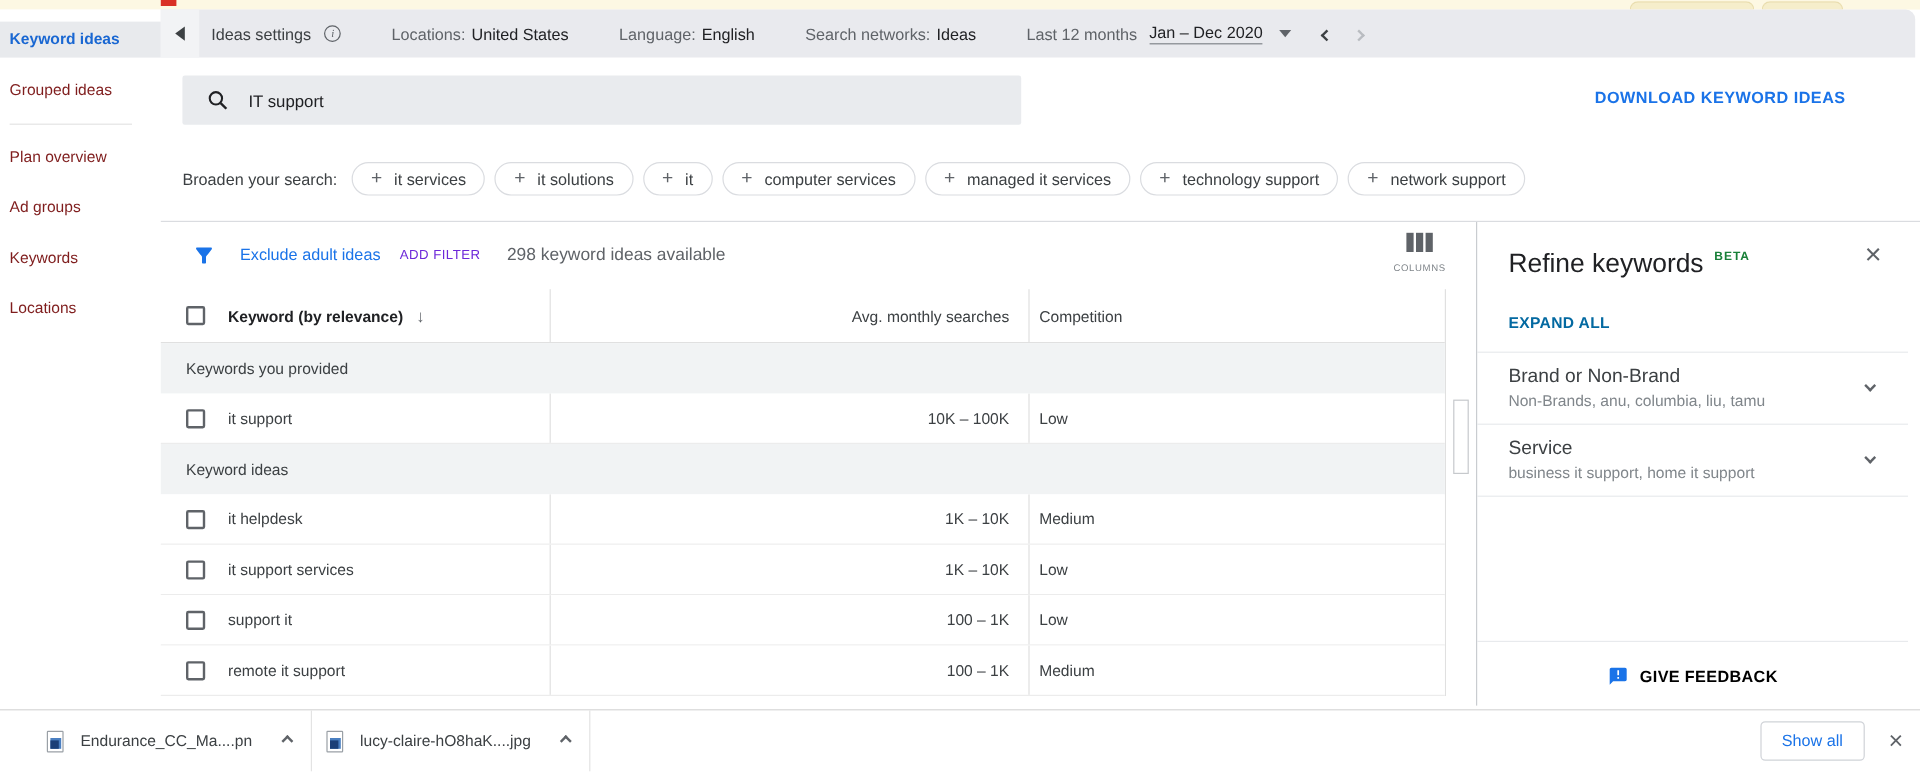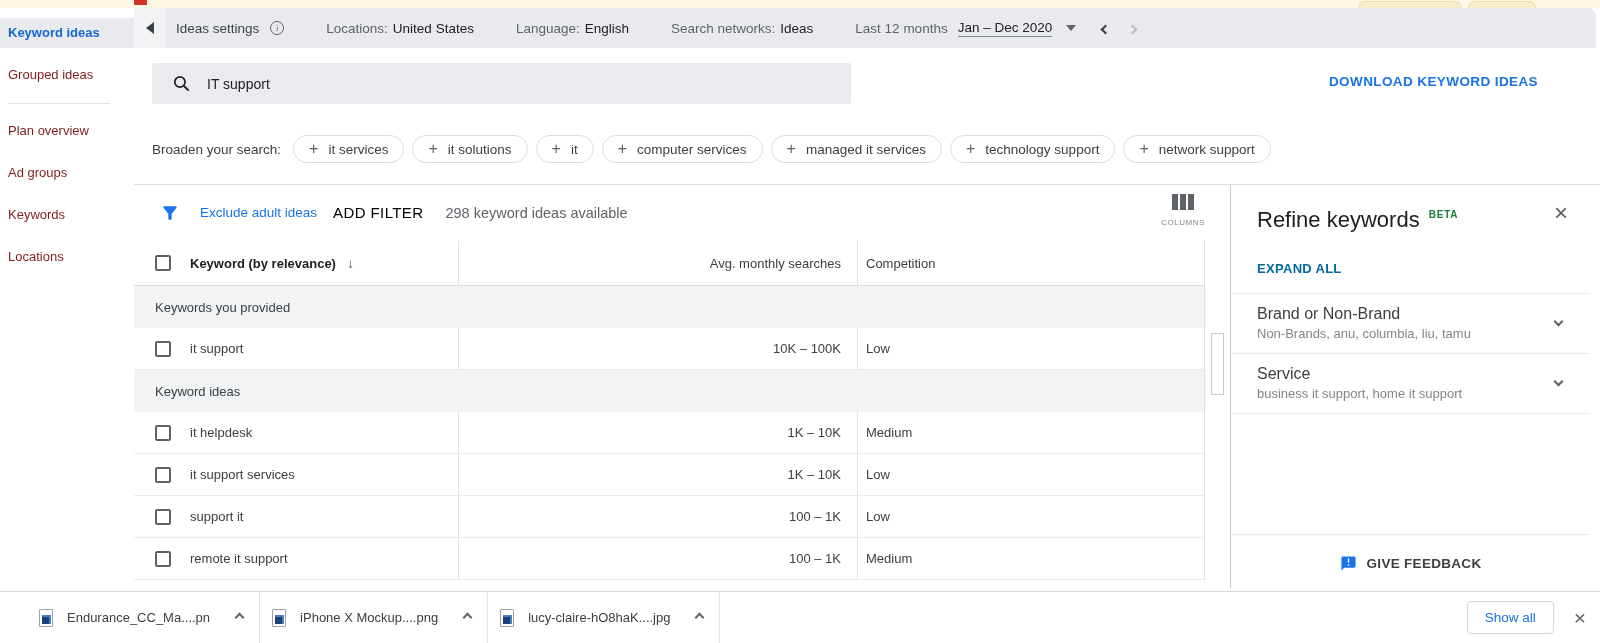--- a/index.html
+++ b/index.html
@@ -51,21 +51,21 @@
   .chip { display:inline-flex; align-items:center; gap:10px; border:1px solid #dadce0; border-radius:16px; height:28px; padding:0 15px; font-size:13.5px; color:#3c4043; background:#fff; margin-right:8px; cursor:pointer; }
   .chip .plus { color:#5f6368; font-size:16px; line-height:1; }
 
   
   #lower { position:absolute; left:134px; top:184px; right:0; bottom:60px; border-top:1px solid #dadce0; background:#fff; }
 
   
   #filter-bar { position:absolute; left:0; top:0; height:55px; display:flex; align-items:center; }
   #funnel { margin-left:26px; cursor:pointer; display:flex; }
   #exclude-link { color:#1a73e8; font-size:13.5px; margin-left:20px; cursor:pointer; }
-  #add-filter { color:#000000; font-size:15px; letter-spacing:.4px; margin-left:16px; cursor:pointer; }
+  #add-filter { color:#6d28d9; font-size:11px; letter-spacing:.4px; margin-left:16px; cursor:pointer; }
   #idea-count { color:#5f6368; font-size:14.5px; margin-left:22px; }
   #columns-ctrl { position:absolute; left:1026px; top:9px; width:46px; text-align:center; cursor:pointer; }
   .col-bars { display:inline-flex; gap:2px; }
   .col-bars i { width:6px; height:16px; background:#5f6368; }
   #columns-label { font-size:8px; color:#80868b; letter-spacing:.5px; margin-top:4px; }
 
   
   #ktable { position:absolute; left:0; top:56px; width:1071px; border-right:1px solid #e0e0e0; font-size:13px; }
   .trow { display:grid; grid-template-columns:324px 399px 348px; }
   .trow.head { height:45px; border-bottom:1px solid #e0e0e0; }
@@ -90,21 +90,21 @@
   #beta-badge { font-size:10px; font-weight:bold; color:#188038; letter-spacing:.8px; margin-left:9px; margin-top:2px;text-align:right; }
   #panel-close { position:absolute; right:22px; top:16px; font-size:24px; color:#5f6368; cursor:pointer; line-height:1; font-weight:normal; }
   #expand-all { color:#0369a1; font-size:13px; font-weight:bold; letter-spacing:.3px; margin-top:28px; cursor:pointer; }
   .panel-divider { height:1px; background:#e8eaed; margin-left:-26px; }
   #panel .panel-divider.first { margin-top:17px; }
   .refine-section { position:relative; padding:11px 40px 12px 0; cursor:pointer; }
   .refine-title { font-size:16px; color:#3c4043; }
   .refine-sub { font-size:13px; color:#80868b; margin-top:3px; }
   .refine-section .chev { position:absolute; right:28px; top:24px; color:#5f6368; }
   #feedback-divider { position:absolute; left:0; bottom:53px; right:0; height:1px; background:#e8eaed; }
-  #feedback-row { position:absolute; left:0; right:0; bottom:16px; display:flex; align-items:center; justify-content:center; gap:10px; color:#404040; font-size:13.5px; font-weight:bold; letter-spacing:.3px; cursor:pointer; }
+  #feedback-row { position:absolute; left:0; right:0; bottom:16px; display:flex; align-items:center; justify-content:center; gap:10px; color:#000000; font-size:13.5px; font-weight:bold; letter-spacing:.3px; cursor:pointer; }
 
   
   #downloads-bar { position:absolute; left:0; bottom:0; width:1600px; height:52px; background:#fff; border-top:1px solid #d6d6d6; display:flex; align-items:center;padding-left:27px; }
   .dl-item { height:100%; display:flex; align-items:center; padding:0 16px 0 12px; border-right:1px solid #e3e3e3; cursor:pointer; }
   .file-icon { width:14px; height:18px; background:#fff; border:1px solid #9aa0a6; border-radius:1px; position:relative; margin-right:14px; flex:none; }
   .file-icon::after { content:""; position:absolute; left:2px; bottom:2px; width:7px; height:7px; background:#1b3f77; }
   .file-icon::before { content:""; position:absolute; left:2px; bottom:2px; width:9px; height:9px; background:#4a7fc1; }
   .dl-name { font-size:13px; color:#3c4043; margin-right:26px; white-space:nowrap; }
   .dl-item .chev { color:#5f6368; }
   #dl-spacer { flex:1; }
@@ -314,25 +314,20 @@
   </div>
 
   <div id="downloads-bar">
     <div class="dl-item">
       <span class="file-icon"></span>
       <span class="dl-name">Endurance_CC_Ma....pn</span>
       <span class="chev up"></span>
     </div>
     <div class="dl-item">
       <span class="file-icon"></span>
-      <span class="dl-name">iPhone X Mockup....png</span>
-      <span class="chev up"></span>
-    </div>
-    <div class="dl-item">
-      <span class="file-icon"></span>
       <span class="dl-name">lucy-claire-hO8haK....jpg</span>
       <span class="chev up"></span>
     </div>
     <div id="dl-spacer"></div>
     <button id="show-all-btn">Show all</button>
     <span id="dl-close">×</span>
   </div>
 
 </div>
 

